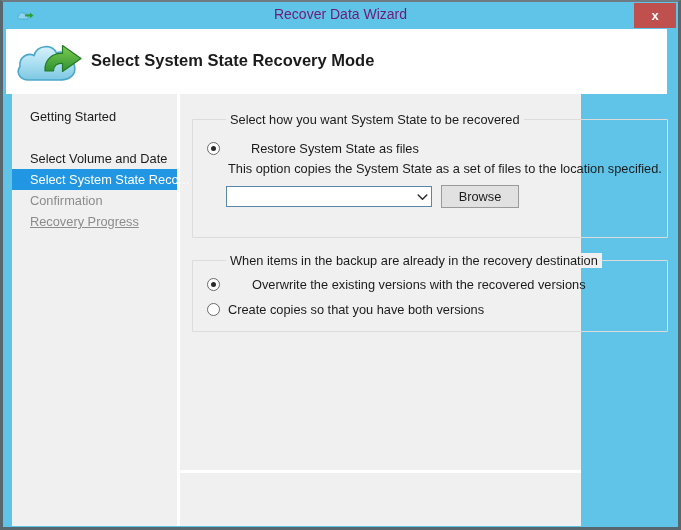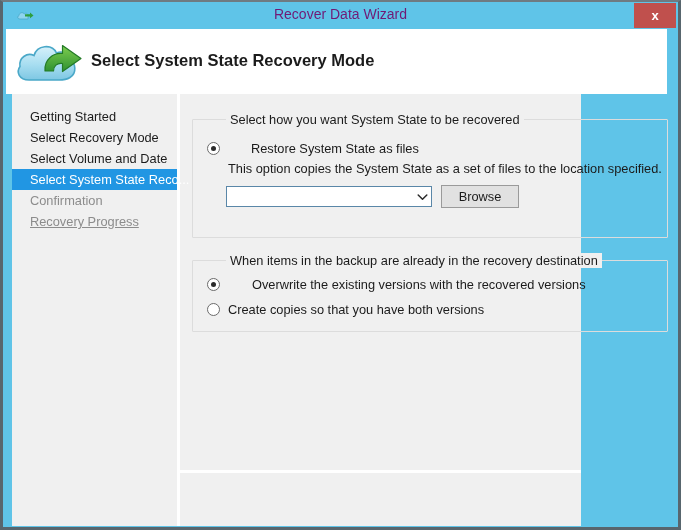--- a/index.html
+++ b/index.html
@@ -325,21 +325,20 @@
         <path d="M30 38 C29 27 38 19.5 47.5 20.5 L47.5 12.5 L66 25.5 L47.5 38.5 L47.5 30.5 C42 29.8 38.5 33 38.5 38 Z" fill="url(#arrowGrad)" stroke="#237a26" stroke-width="1.2" stroke-linejoin="round"></path>
       </svg>
     </span>
     <div id="header-title">Select System State Recovery Mode</div>
   </div>
 
   <div id="body">
 
     <div id="sidebar">
       <div class="nav-item" style="top:12px;">Getting Started</div>
-      <div class="nav-item" style="top:33px;">Select Recovery Mode</div>
       <div class="nav-item" style="top:54px;">Select Volume and Date</div>
       <div class="nav-item selected" style="top:75px;">Select System State Reco...</div>
       <div class="nav-item disabled" style="top:96px;">Confirmation</div>
       <div class="nav-item disabled" style="top:117px;text-decoration:underline;">Recovery Progress</div>
     </div>
     <div id="sidebar-divider"></div>
 
     <div id="main">
 
       <div class="groupbox" id="groupbox-1">

